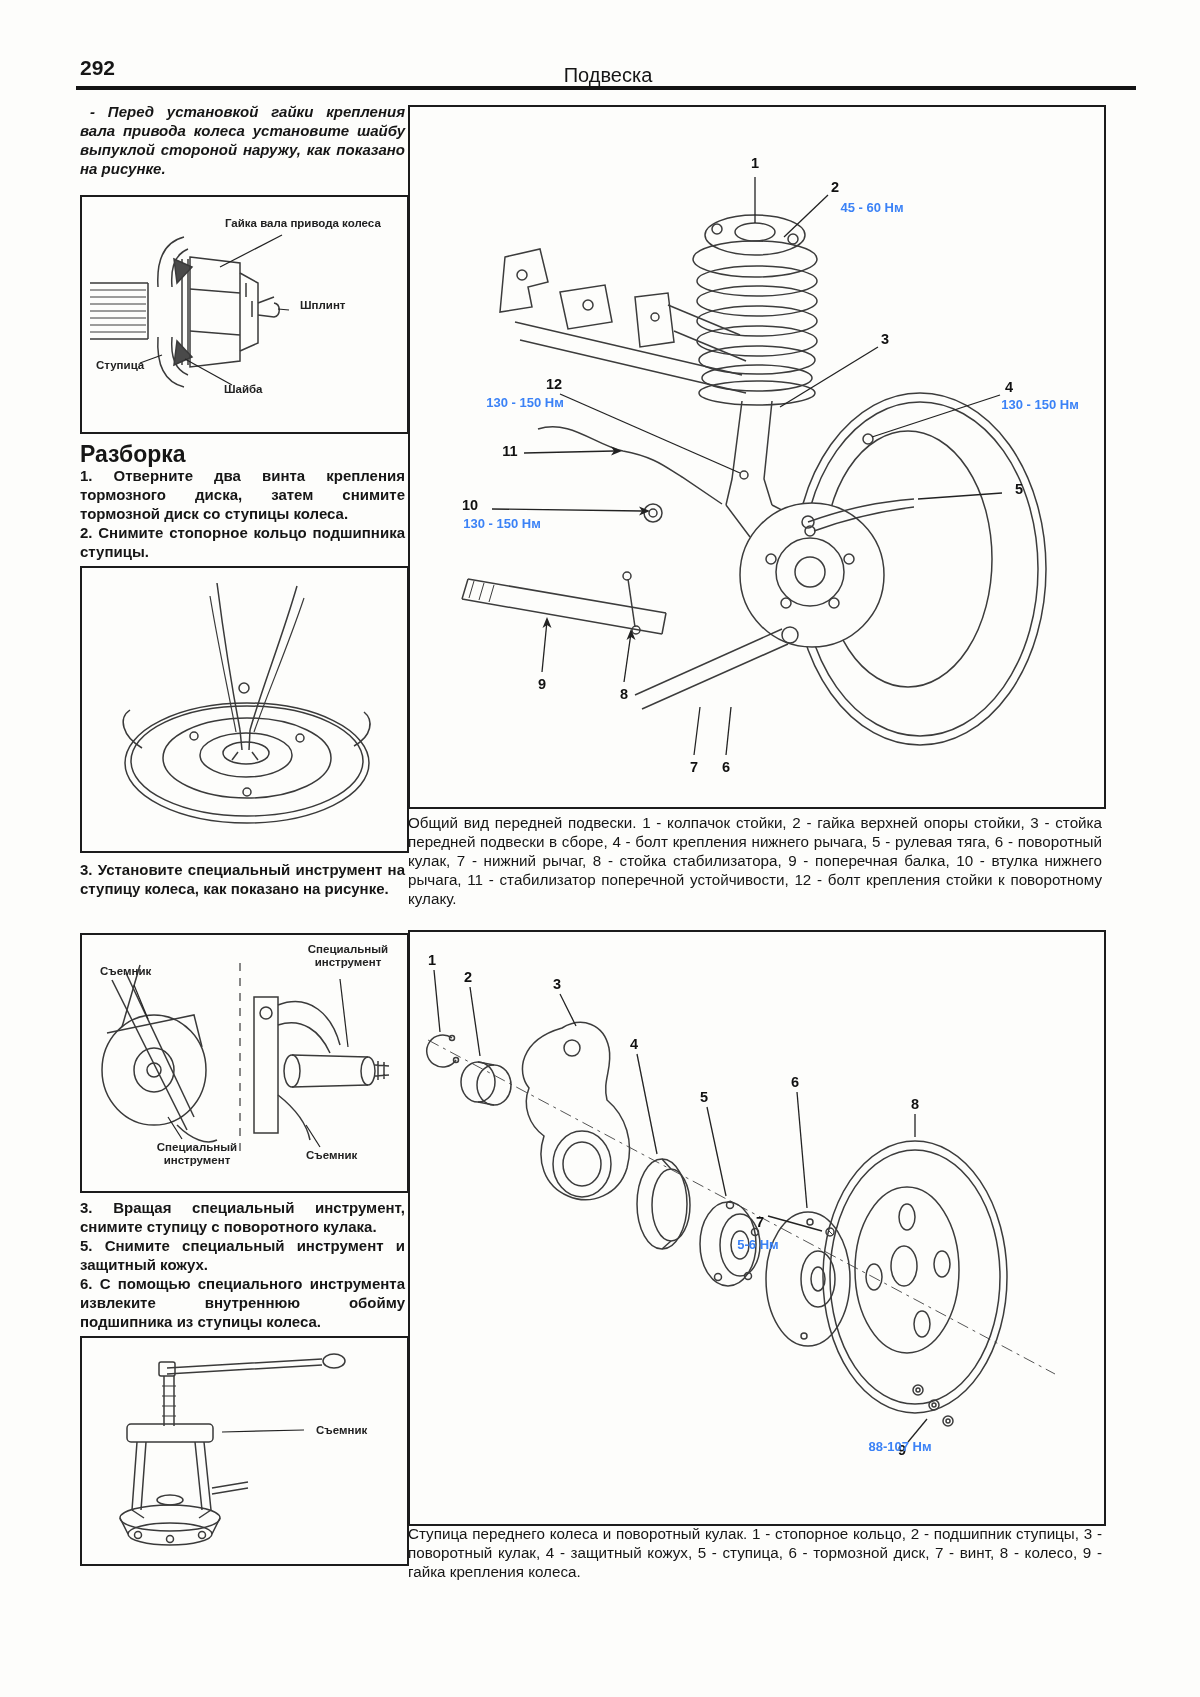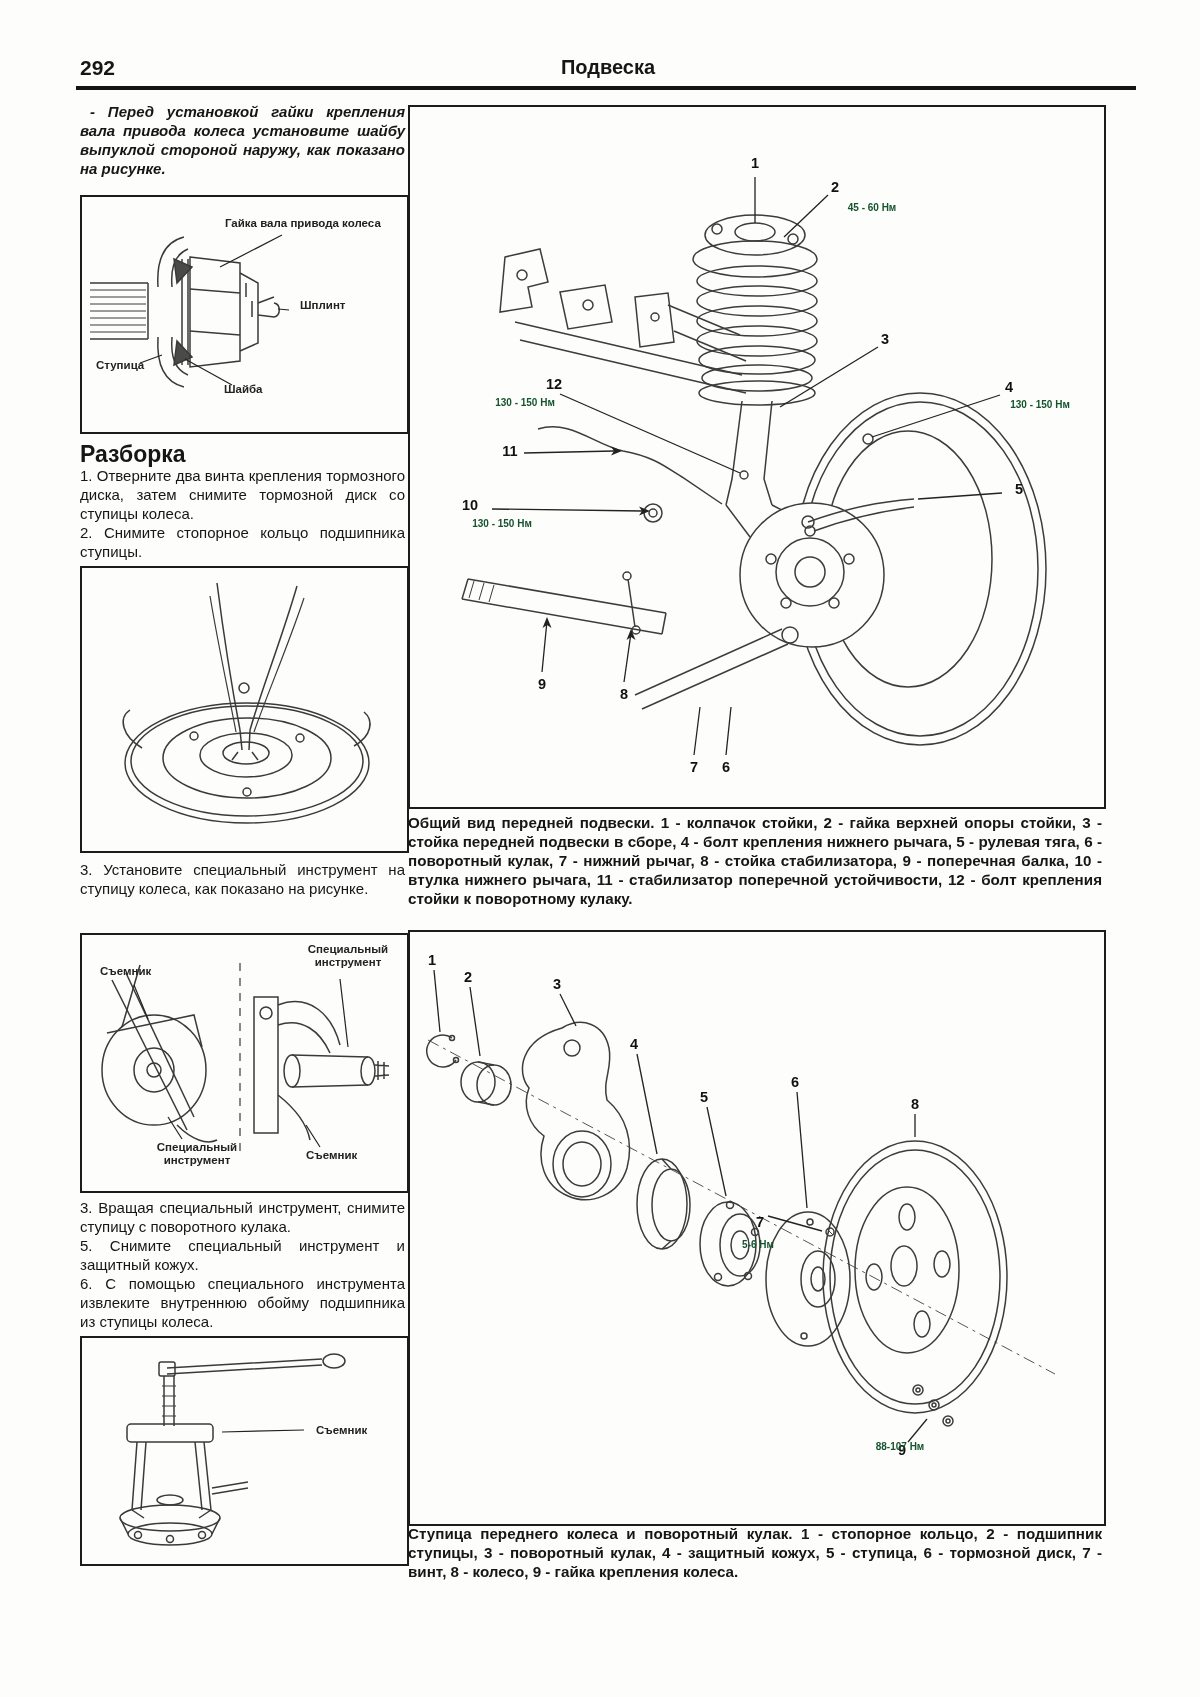--- a/index.html
+++ b/index.html
@@ -1,34 +1,34 @@
 <!DOCTYPE html>
 <html><head>
 <meta charset="utf-8">
 <style>
   html,body{margin:0;padding:0;background:#ffffff;}
   .page{position:relative;width:1200px;height:1697px;background:#fdfdfb;
         font-family:"Liberation Sans",sans-serif;color:#161616;overflow:hidden;}
   .hdr-num{position:absolute;left:80px;top:56px;font-size:21px;font-weight:bold;}
-  .hdr-title{position:absolute;left:80px;top:56px;width:1056px;text-align:center;
-             font-size:20px;font-weight:bold;}
+  .hdr-title{position:absolute;left:80px;top:64px;width:1056px;text-align:center;
+             font-size:20px;font-weight:normal;}
   .hdr-rule{position:absolute;left:76px;top:86px;width:1060px;height:4px;background:#141414;}
   p{margin:0;}
   .note{position:absolute;left:80px;top:102px;width:325px;font-size:15px;line-height:19px;
         font-weight:bold;font-style:italic;text-align:justify;text-indent:10px;}
   .heading{position:absolute;left:80px;top:441px;font-size:23px;font-weight:bold;}
   .body-txt{position:absolute;left:80px;width:325px;font-size:15px;line-height:19px;
-            font-weight:normal;text-align:justify;}
+            font-weight:bold;text-align:justify;}
   .caption{position:absolute;left:408px;width:694px;font-size:15.2px;line-height:19px;
-           font-weight:bold;text-align:justify;}
+           font-weight:normal;text-align:justify;}
   .fig{position:absolute;border:2px solid #1c1c1c;background:#fdfdfb;}
   .flabel{position:absolute;font-size:11.5px;font-weight:600;color:#222;line-height:12.5px;margin-left:8px;}
   .co{position:absolute;transform:translate(-50%,-50%);font-size:14.5px;font-weight:bold;color:#111;}
-  .tq{position:absolute;transform:translate(-50%,-50%);font-size:10px;font-weight:600;
-      color:#14532d;white-space:nowrap;}
+  .tq{position:absolute;transform:translate(-50%,-50%);font-size:13px;font-weight:600;
+      color:#3b82f6;white-space:nowrap;}
   svg{position:absolute;left:0;top:0;}
 </style>
 </head>
 <body>
 
 <div class="page">
 
   <div class="hdr-num">292</div>
   <div class="hdr-title">Подвеска</div>
   <div class="hdr-rule"></div>

